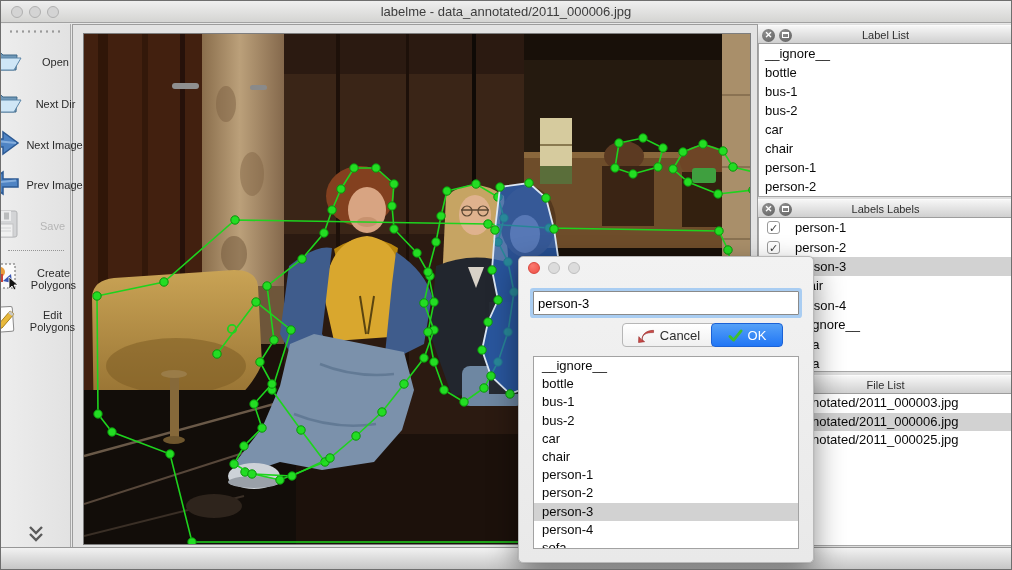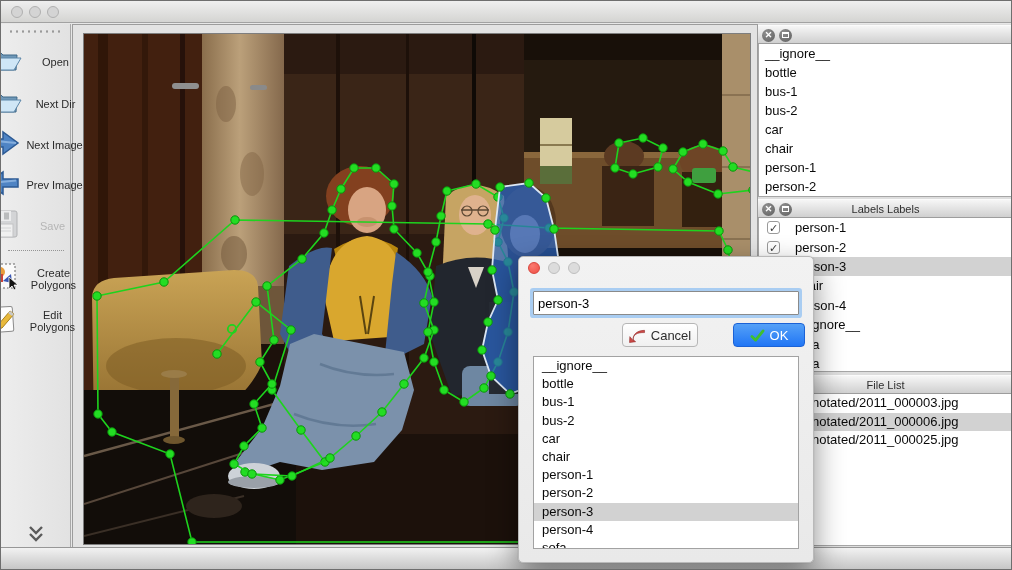--- a/index.html
+++ b/index.html
@@ -40,36 +40,37 @@
 
 .dialog{position:absolute;left:517px;top:255px;width:296px;height:307px;background:linear-gradient(#f2f2f2,#e9e9e9);border:1px solid #b9b9b9;border-radius:5px;box-shadow:0 12px 30px rgba(0,0,0,.45),0 0 1px rgba(0,0,0,.3);z-index:50;}
 .dlg-tl{position:absolute;top:5px;width:12px;height:12px;border-radius:50%;}
 .dlg-tl.red{left:9px;background:radial-gradient(circle at 35% 30%,#fa7a70,#ef4f45);border:1px solid #d8453d;}
 .dlg-tl.g1{left:29px;background:#dcdcdc;border:1px solid #bfbfbf;}
 .dlg-tl.g2{left:49px;background:#dcdcdc;border:1px solid #bfbfbf;}
 .dlg-input{position:absolute;left:14px;top:34px;width:266px;height:24px;border:1px solid #8a8a8a;background:#fff;font-size:13px;font-family:"Liberation Sans",sans-serif;padding:2px 4px;box-shadow:0 0 0 3px #a9cdf2;border-radius:1px;color:#000;}
 .dlg-input::selection{background:#b5d6f8;}
 .btnrow{position:absolute;top:66px;left:0;width:100%;height:24px;}
 .btn{position:absolute;height:24px;border-radius:4px;font-size:13px;display:flex;align-items:center;justify-content:center;gap:5px;cursor:default;}
-.btn.cancel{left:103px;width:76px;background:linear-gradient(#ffffff,#f0f0f0);border:1px solid #b6b6b6;color:#2e2e2e;}
-.btn.ok{left:214px;width:72px;background:linear-gradient(#55a1f7,#2176f5);border:1px solid #1b62d6;color:#fff;}
+.btn.cancel{left:103px;width:94px;background:linear-gradient(#ffffff,#f0f0f0);border:1px solid #b6b6b6;color:#2e2e2e;}
+.btn.ok{left:192px;width:72px;background:linear-gradient(#55a1f7,#2176f5);border:1px solid #1b62d6;color:#fff;}
 .dlg-list{position:absolute;left:14px;top:99px;width:266px;height:193px;background:#fff;border:1px solid #a2a2a2;overflow:hidden;}
 .dlg-list .lrow{height:18.2px;line-height:18.2px;padding-left:8px;}
 .dlg-list .lrow.sel{background:#d2d2d2;}
 svg{display:block;}
 </style>
 </head>
 <body>
 
 <div id="window">
 
   <div class="titlebar">
     <div class="tl" style="left:10px"></div>
     <div class="tl" style="left:28px"></div>
     <div class="tl" style="left:46px"></div>
+    <div class="wtitle">labelme - data_annotated/2011_000006.jpg</div>
   </div>
 
   <div class="toolbar">
     <div class="tb-handle"></div>
     <div id="toolbarItems" style="display:contents"><div class="tb-item">
           <span>
             <svg width="40" height="32" viewBox="0 0 40 32">
               <path d="M6 26 L8 8 L17 8 L20 11 L34 11 L33 26 Z" fill="#6f98b8" stroke="#3f6888"></path>
               <path d="M4 26 L13 14 L38 14 L31 26 Z" fill="#cfe6f6" stroke="#5c86a8"></path>
             </svg>
@@ -352,20 +353,21 @@
       </svg>
     </div>
   </div>
 
   <div class="panelcol">
     <div class="phead" style="margin-top:1px">
       <div class="pbtn close">✕</div>
       <div class="pbtn float">
           <span></span>
         </div>
+      <div class="ptitle">Label List</div>
     </div>
     <div class="plist" id="labelList" style="height:153px">
         <div class="lrow">__ignore__</div>
         <div class="lrow">bottle</div>
         <div class="lrow">bus-1</div>
         <div class="lrow">bus-2</div>
         <div class="lrow">car</div>
         <div class="lrow">chair</div>
         <div class="lrow">person-1</div>
         <div class="lrow">person-2</div>

